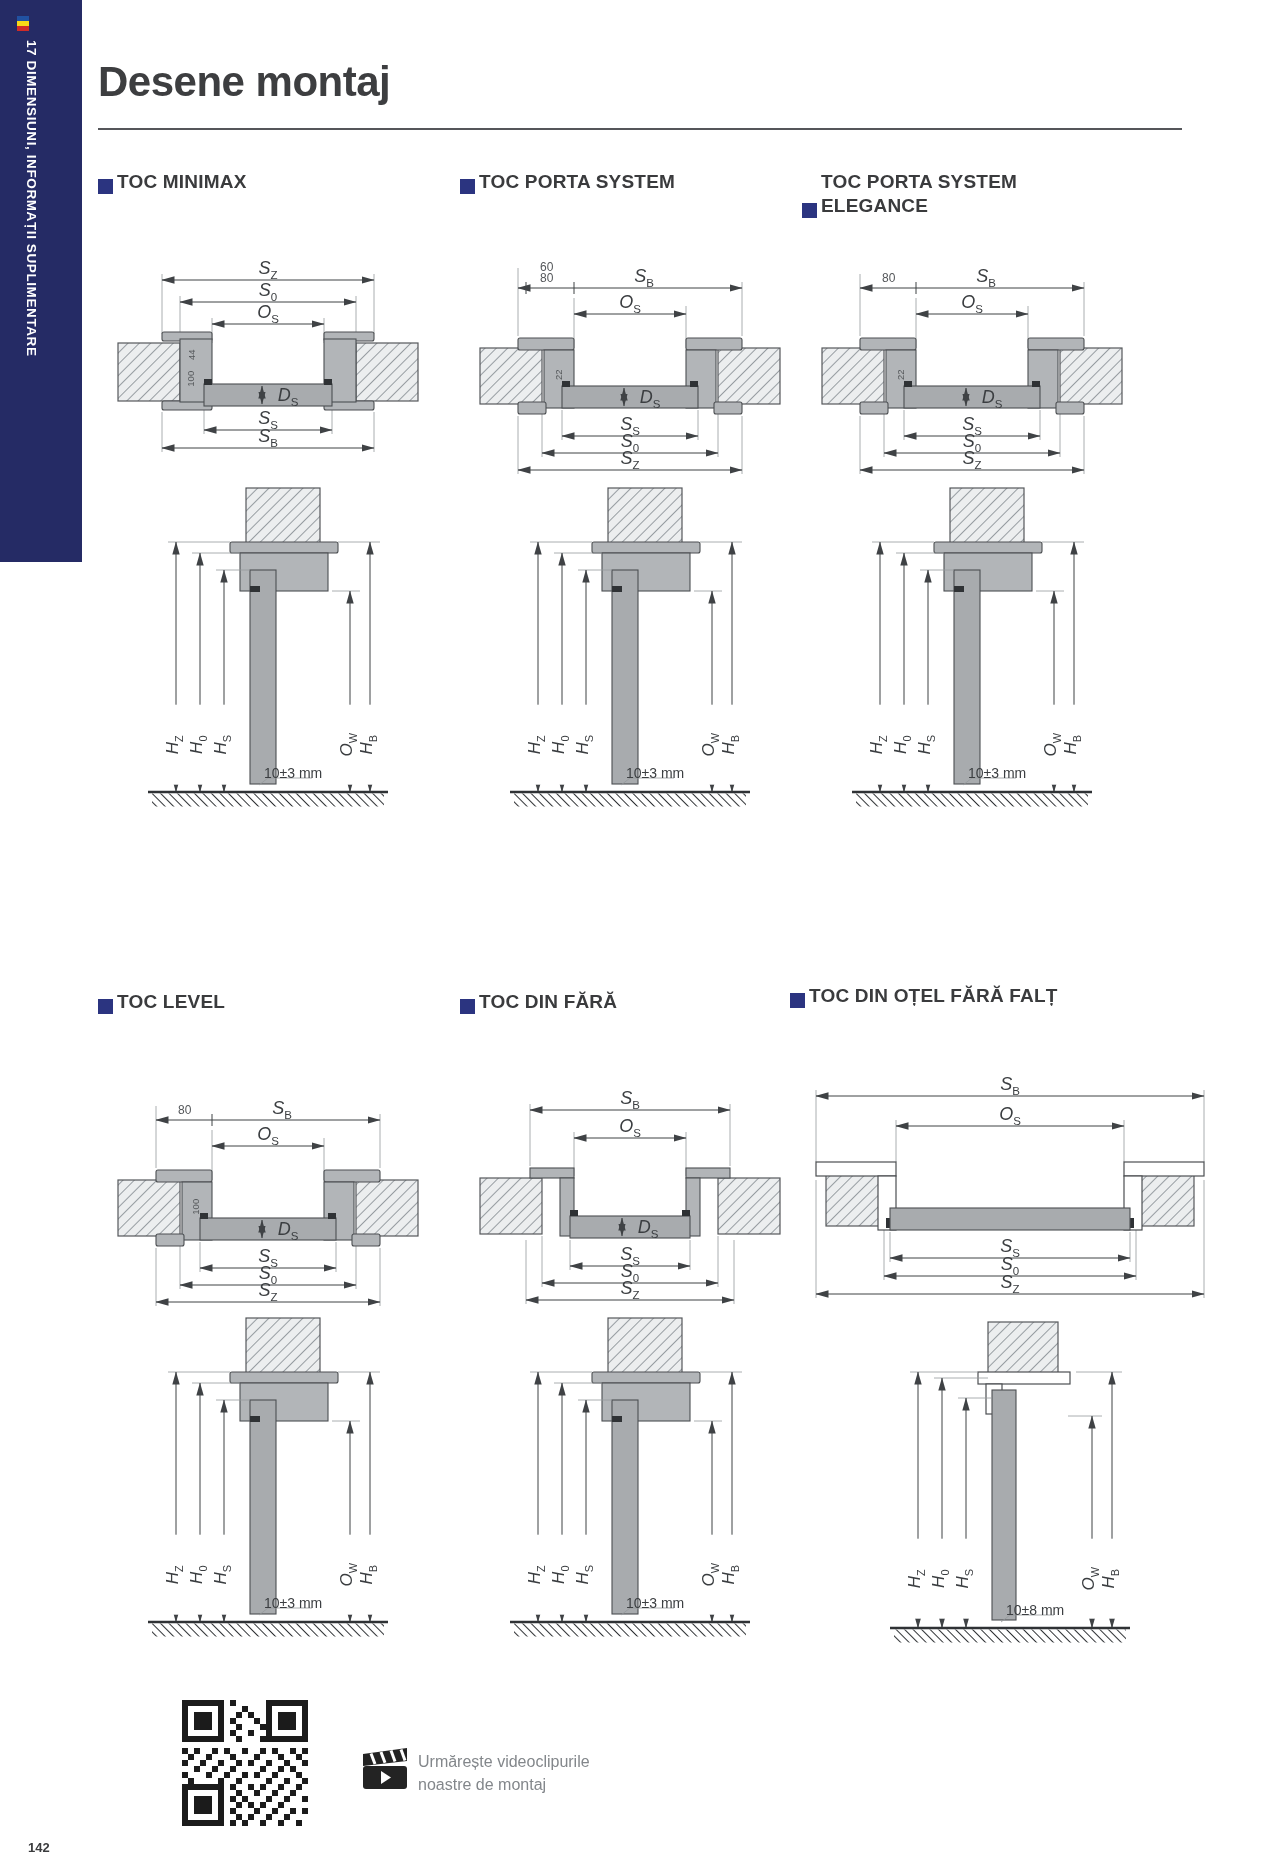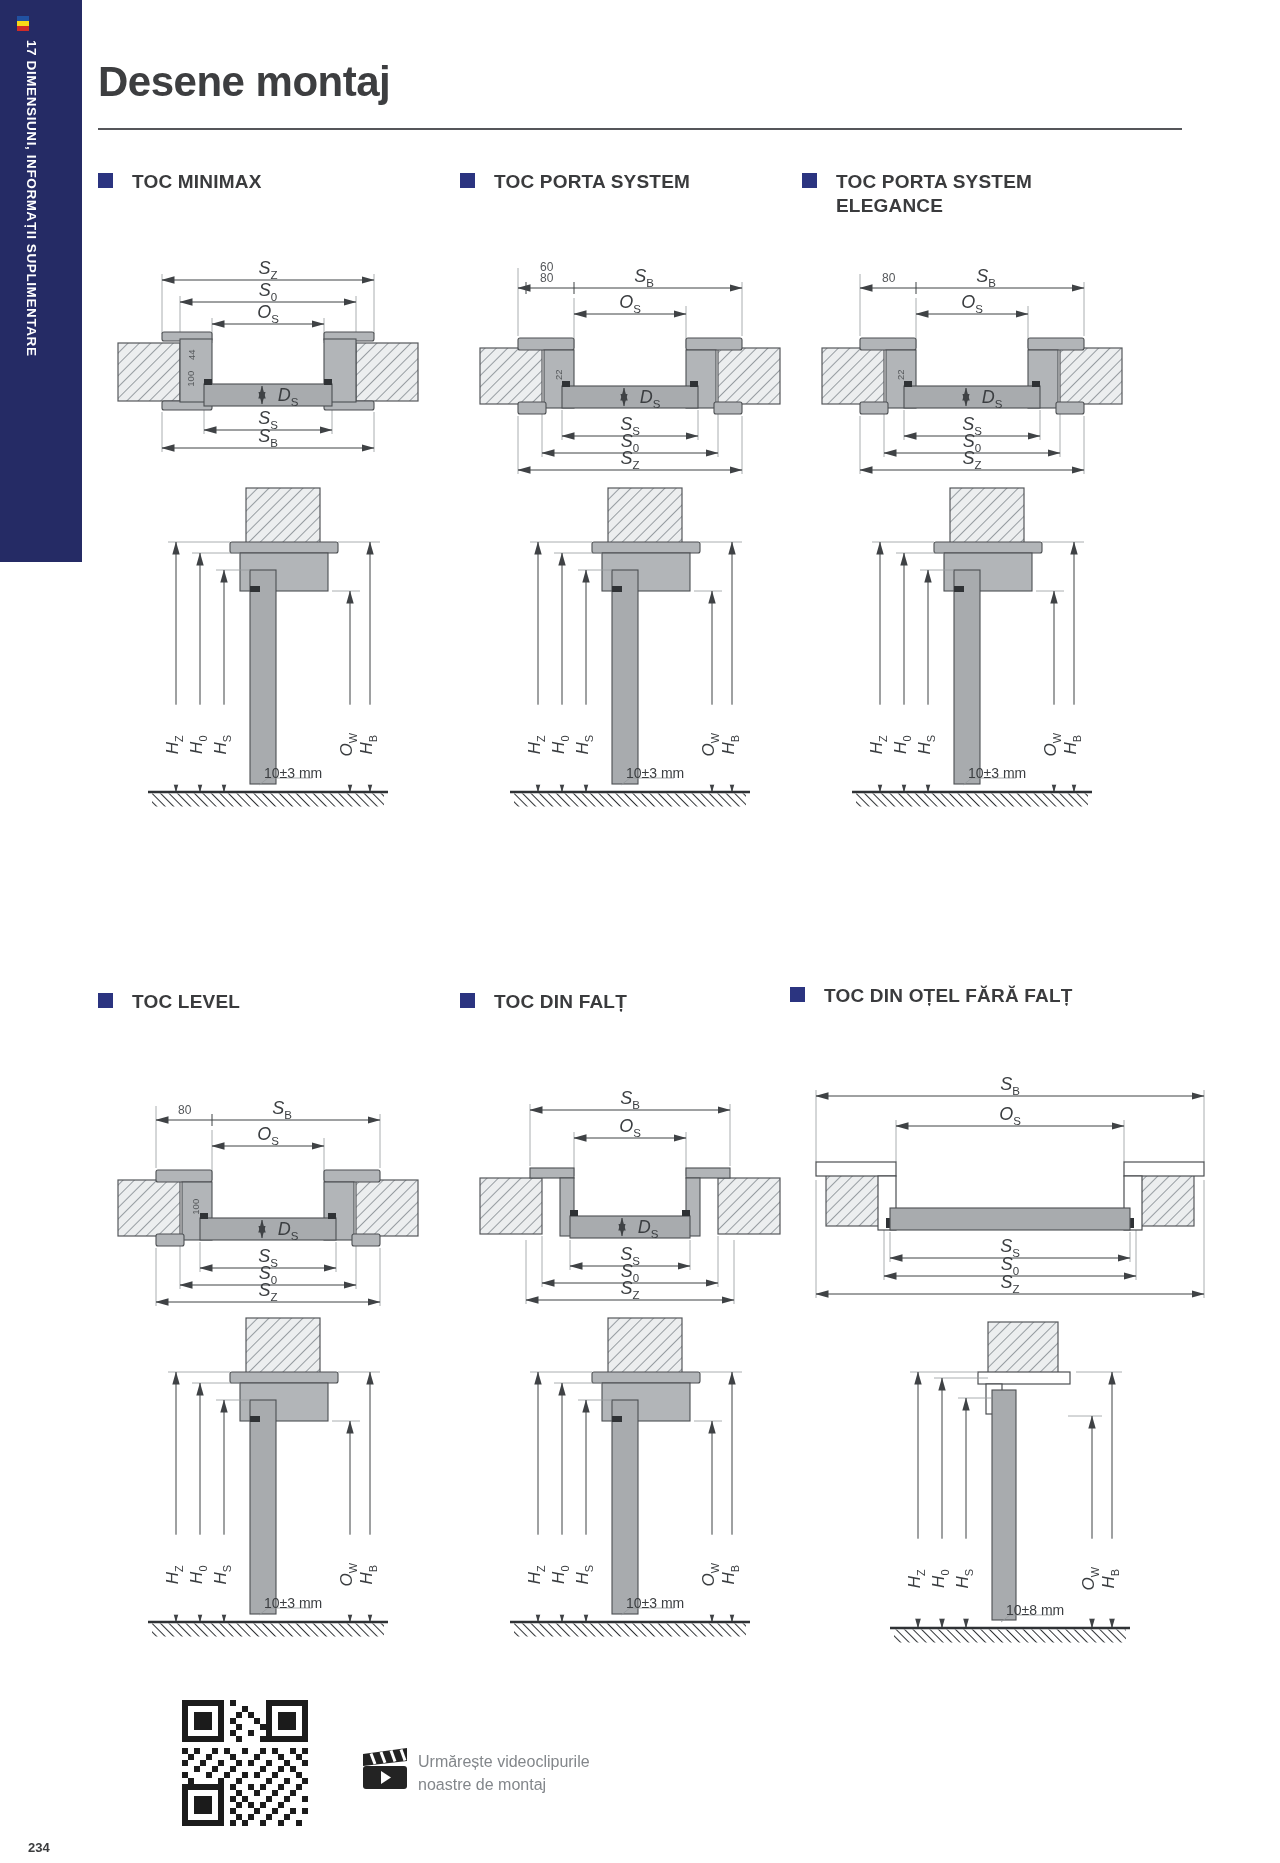--- a/index.html
+++ b/index.html
@@ -12,21 +12,21 @@
   .flag div{width:12px;height:5px;}
   .side-label{position:absolute;left:24px;top:40px;writing-mode:vertical-rl;
         color:#fff;font-weight:bold;font-size:13.5px;letter-spacing:.6px;white-space:nowrap;}
 
   
   .title{position:absolute;left:98px;top:58px;font-size:42px;font-weight:bold;color:#3d3e40;letter-spacing:-.5px;}
   .rule{position:absolute;left:98px;top:128px;width:1084px;border-top:2px solid #55565a;}
 
   
   .sec{position:absolute;}
-  .hd{position:absolute;top:0;left:0;display:flex;align-items:flex-start;gap:19px;}
+  .hd{position:absolute;top:0;left:0;display:flex;align-items:flex-end;gap:4px;}
   .sq{width:15px;height:15px;background:#2b3480;margin-top:3px;flex:0 0 auto;}
   .hd .t{font-size:19px;font-weight:bold;color:#3a3b3d;letter-spacing:.2px;line-height:24px;}
   .tv,.sv{position:absolute;}
   .tv svg,.sv svg{position:absolute;left:0;top:0;}
 
   
   .wall{fill:url(#wh);stroke:#55585b;stroke-width:1.2;}
   .frm{fill:#b2b5b8;stroke:#4c4f52;stroke-width:1.1;}
   .frmw{fill:#ffffff;stroke:#4c4f52;stroke-width:1.2;}
   .leaf{fill:#a8abae;stroke:#4c4f52;stroke-width:1.1;}
@@ -383,21 +383,21 @@
       <span class="vdim" style="left:66px;top:252px"><i>H</i><sub>S</sub></span>
       <span class="vdim" style="left:192px;top:252px"><i>O</i><sub>W</sub></span>
       <span class="vdim" style="left:212px;top:252px"><i>H</i><sub>B</sub></span>
       <span class="gap-note" style="left:146px;top:285px">10±3 mm</span>
     </div>
   </div>
 
   <div class="sec" style="left:460px;top:990px;width:360px;height:690px">
     <div class="hd">
       <div class="sq"></div>
-      <div class="t">TOC DIN FALȚ</div>
+      <div class="t">TOC DIN FĂRĂ</div>
     </div>
     <div class="tv" style="left:0;top:90px;width:340px;height:230px">
       <svg width="340" height="230">
         <line class="ext" x1="70" y1="24" x2="70" y2="86"></line>
           <line class="ext" x1="270" y1="24" x2="270" y2="86"></line>
         <line class="ext" x1="114" y1="52" x2="114" y2="96"></line>
           <line class="ext" x1="226" y1="52" x2="226" y2="96"></line>
         <line class="ext" x1="110" y1="160" x2="110" y2="190"></line>
           <line class="ext" x1="230" y1="160" x2="230" y2="190"></line>
         <line class="ext" x1="82" y1="156" x2="82" y2="207"></line>
@@ -567,15 +567,15 @@
         <line x1="39" y1="1.4" x2="43" y2="12.4"></line>
     </g>
     <rect x="1" y="18" width="44" height="23" rx="3" fill="#232323"></rect>
     <polygon points="19,23 19,36 29,29.5" fill="#fff"></polygon>
   </svg>
   <div class="vid-text">
     <div>Urmărește videoclipurile</div>
     <div>noastre de montaj</div>
   </div>
 
-  <div class="pageno">234</div>
+  <div class="pageno">142</div>
 
 </div>
 
 </body></html>

